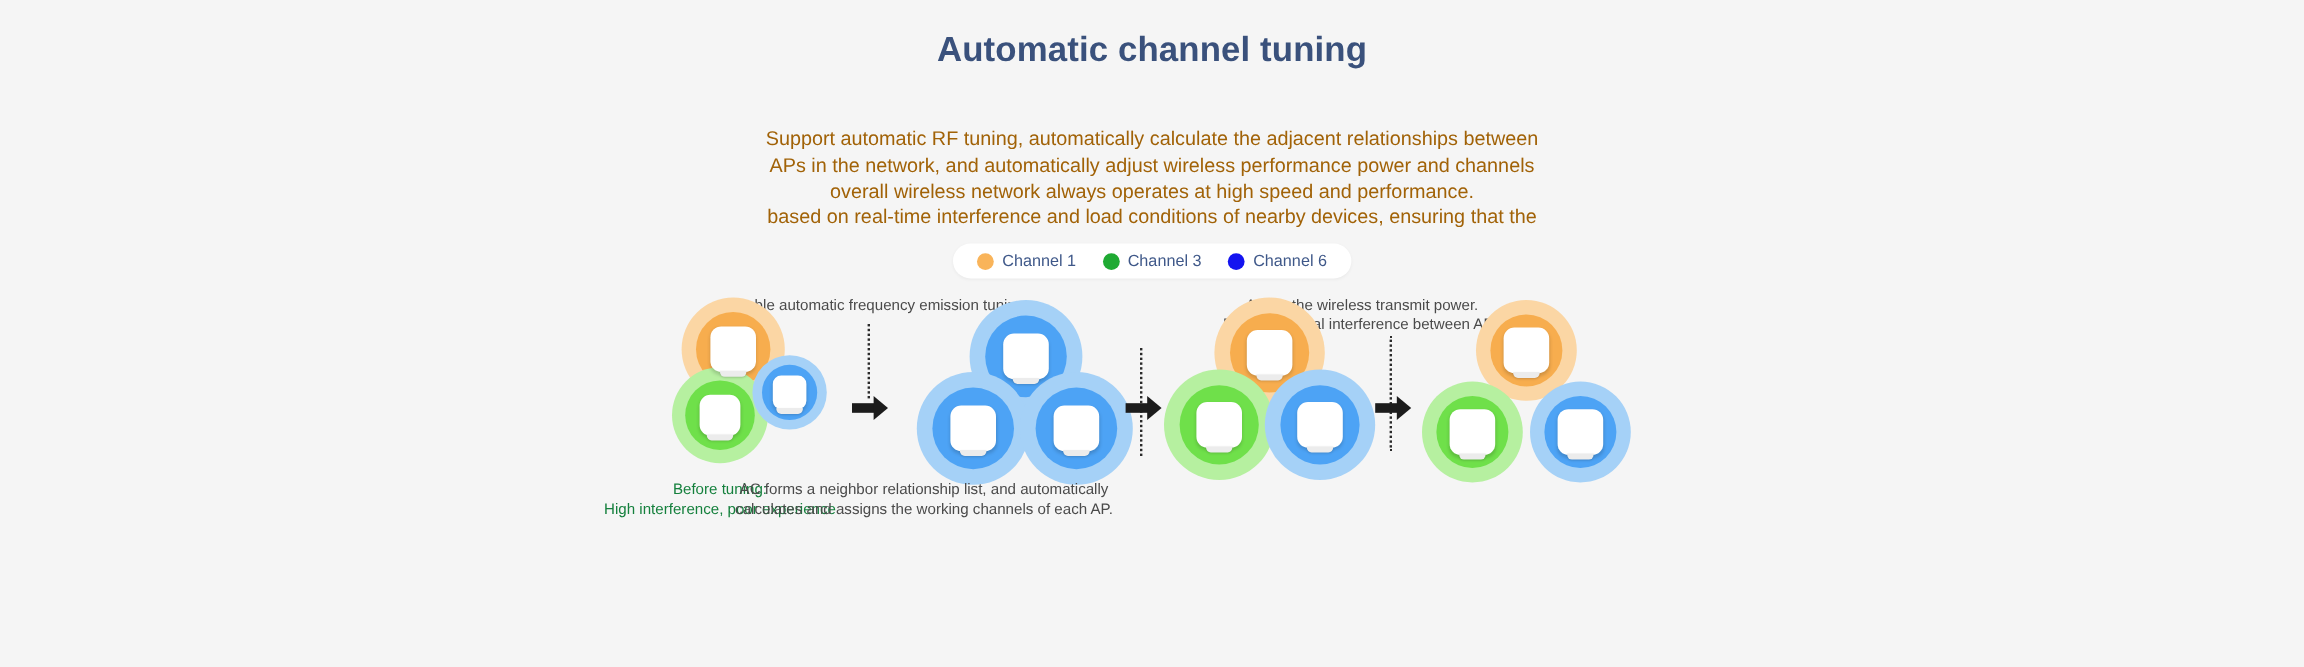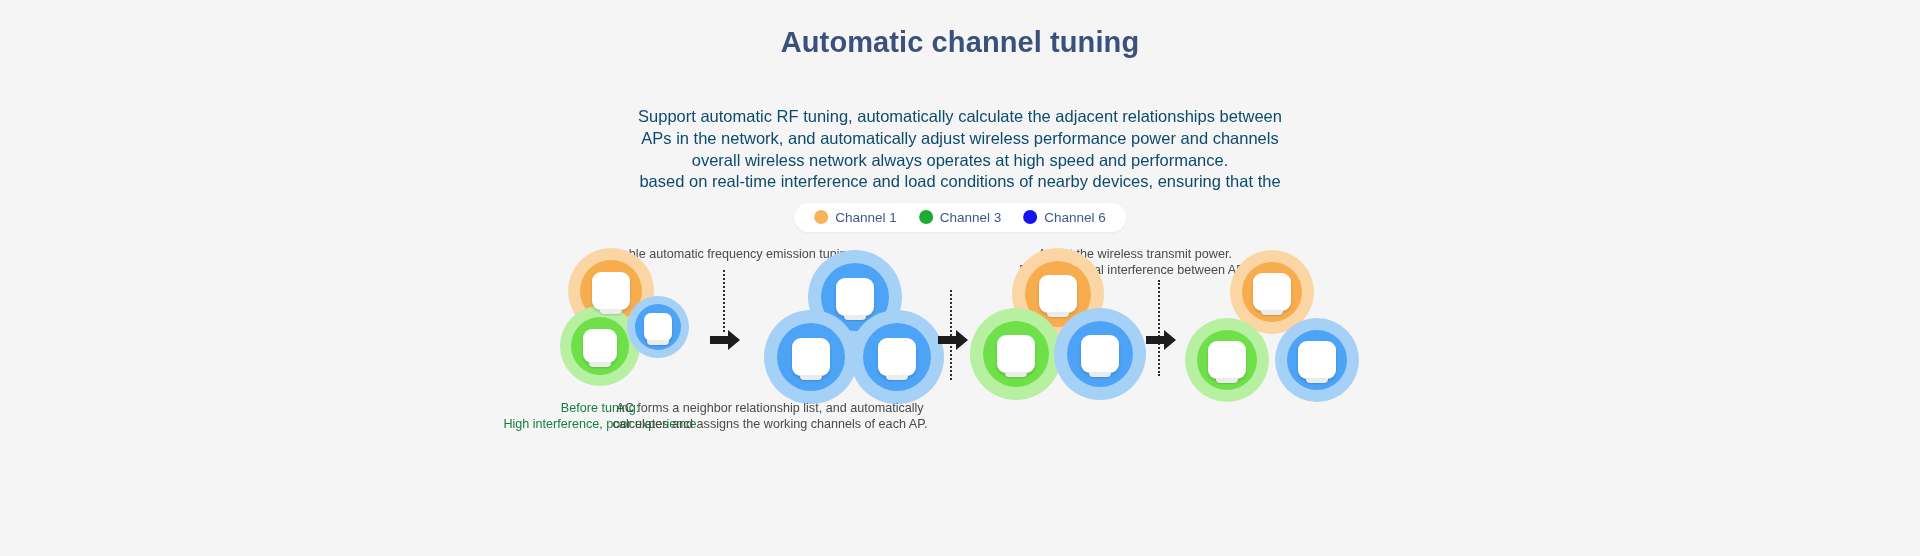--- a/index.html
+++ b/index.html
@@ -45,40 +45,41 @@
   
   .intro {
     position: absolute;
     top: 106px;
     left: 50%;
     transform: translateX(-50%);
     width: 720px;
     text-align: center;
     font-size: 16.5px;
     line-height: 21.8px;
-    color: #0c4a6e;
+    color: #a16207;
   }
   .intro p { margin: 0; }
 
   
   .legend {
     position: absolute;
     top: 203px;
     left: 50%;
     transform: translateX(-50%);
     display: flex;
     align-items: center;
     gap: 22px;
     background: #ffffff;
     border-radius: 17px;
     padding: 7px 20px;
     box-shadow: 0 1px 3px rgba(0,0,0,0.05);
   }
   .legend-item {
     display: flex;
+    align-items: center;
     gap: 7px;
   }
   .legend-dot {
     width: 14px;
     height: 14px;
     border-radius: 50%;
     display: block;
   }
   .legend-label {
     font-size: 13.5px;

